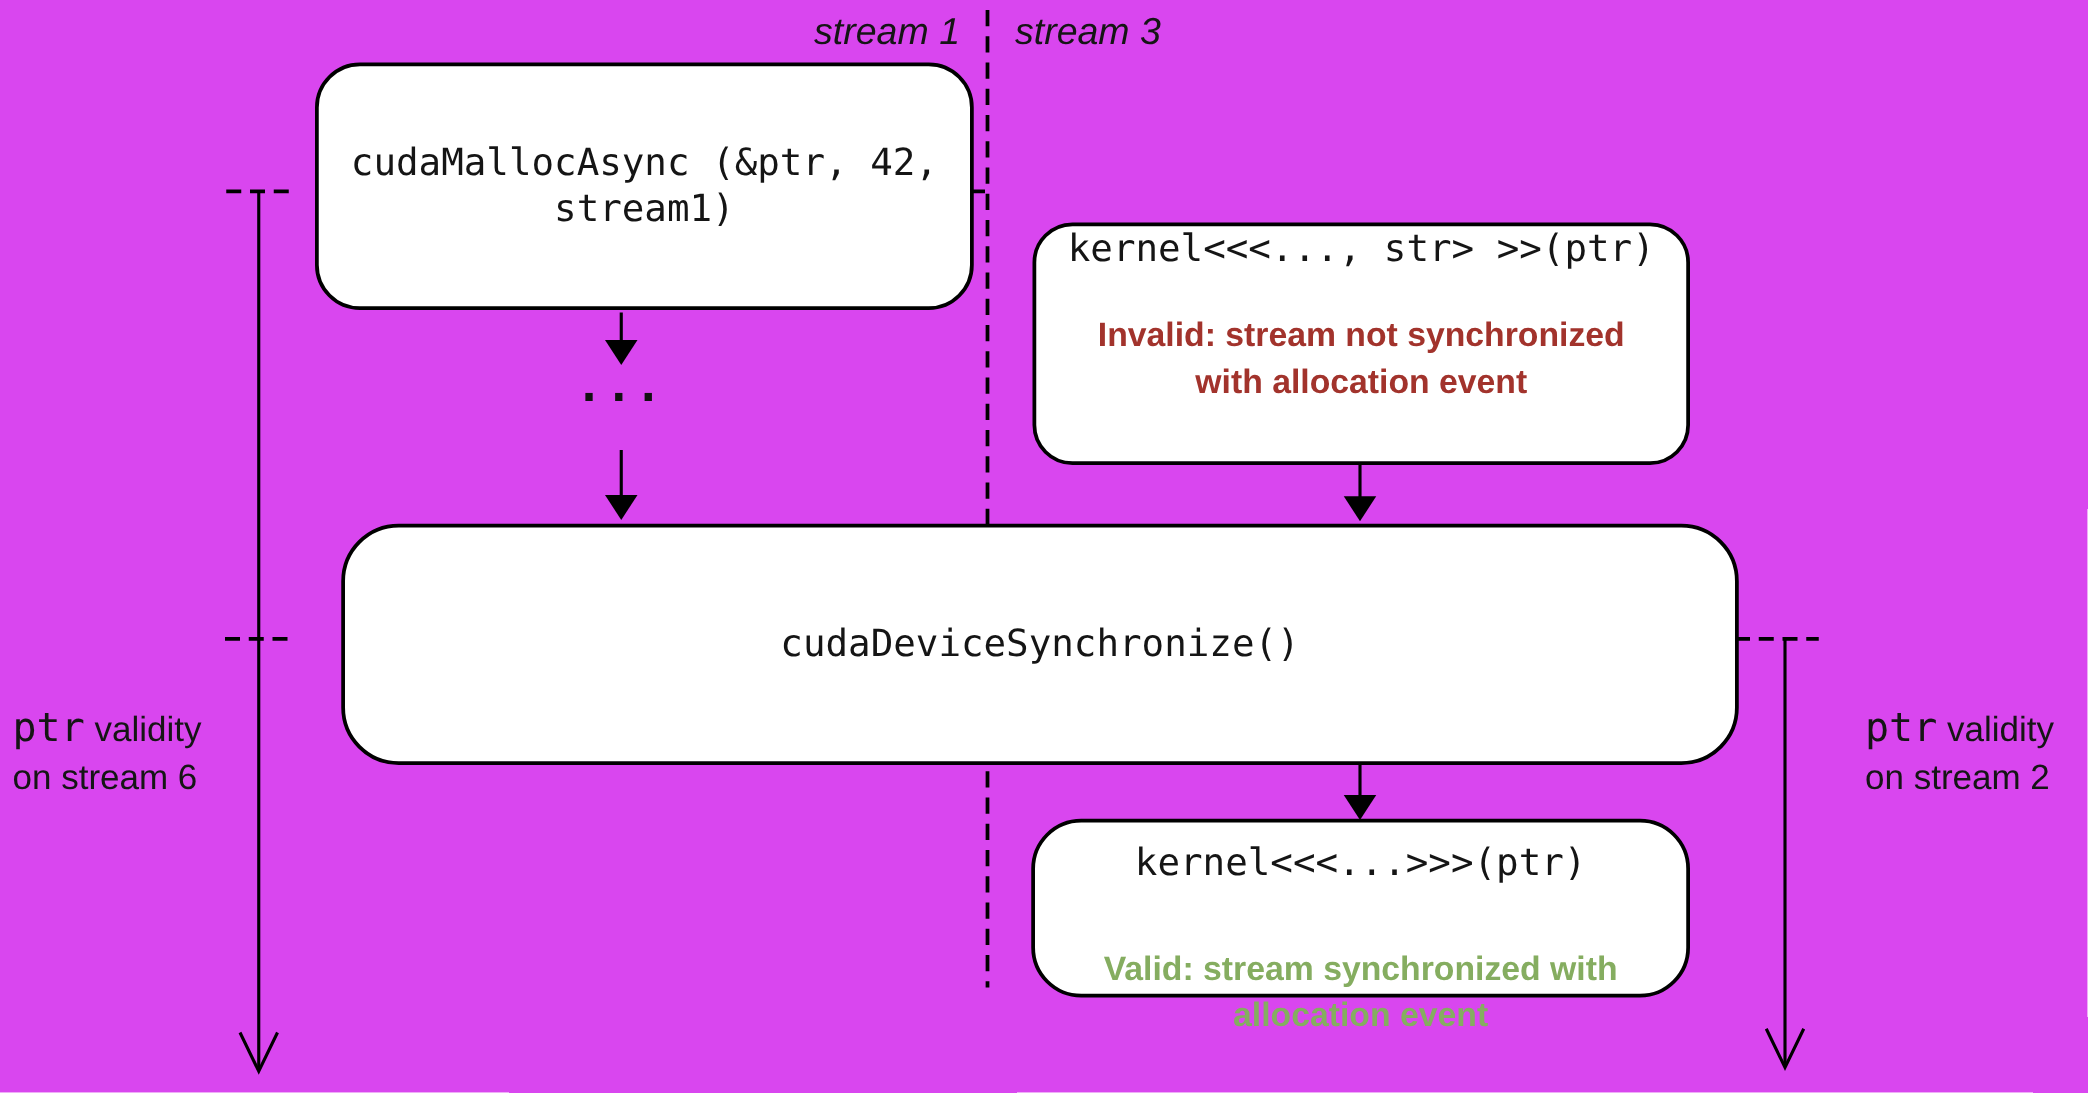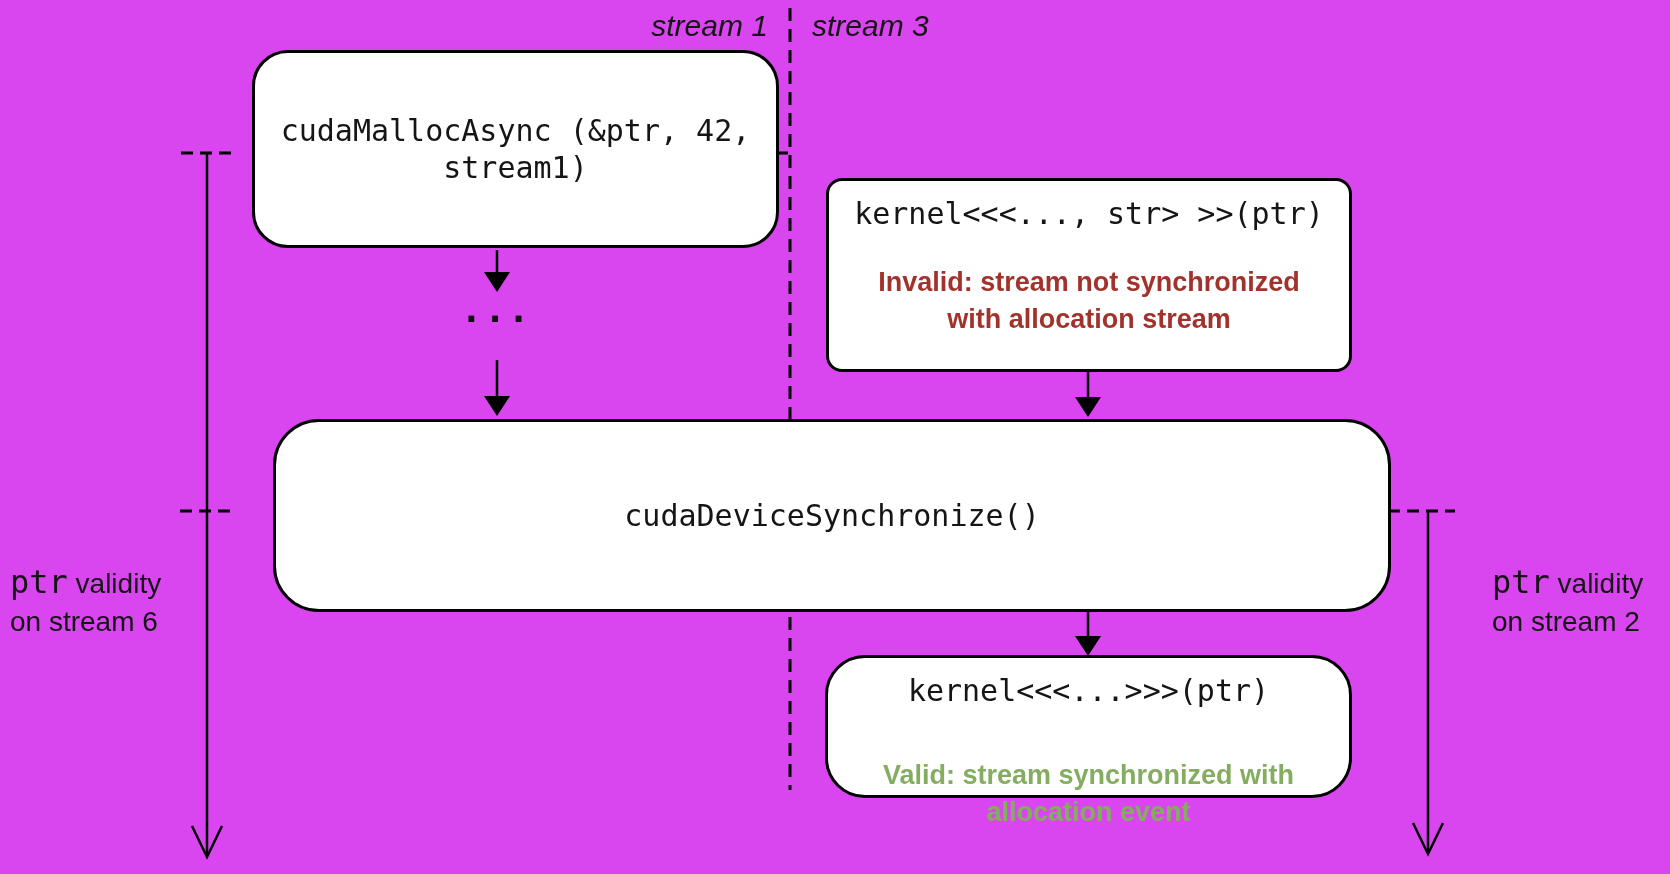--- a/index.html
+++ b/index.html
@@ -21,21 +21,21 @@
     display:flex;flex-direction:column;align-items:center;
     text-align:center;
   }
   .box .code{
     font-family:"DejaVu Sans Mono", monospace;
     font-size:30px;line-height:37px;color:#151515;
     white-space:pre;
   }
   .box-a{left:232px;top:50px;width:527px;height:198px;border-radius:36px;justify-content:center;margin-left:20px;}
   .box-b{left:233px;top:419px;width:1118px;height:193px;border-radius:46px;justify-content:center;margin-left:40px;}
-  .box-c{left:826px;top:178px;width:526px;height:194px;border-radius:16px;padding-top:14px;}
+  .box-c{left:826px;top:178px;width:526px;height:194px;border-radius:32px;padding-top:0;}
   .box-d{left:825px;top:655px;width:527px;height:143px;border-radius:40px;padding-top:14px;}
   .note{
     font-weight:bold;font-size:27px;line-height:37px;
     white-space:nowrap;
   }
   .box-c .note{margin-top:32px;}
   .box-d .note{margin-top:48px;}
   .stream-label{
     position:absolute;top:6px;height:40px;line-height:40px;
     font-style:italic;font-size:30px;color:#151515;
@@ -110,21 +110,21 @@
     <div class="code">cudaMallocAsync (&amp;ptr, 42,</div>
     <div class="code">stream1)</div>
   </div>
 
   <div class="ellipsis">...</div>
 
   <div class="box box-c">
     <div class="code">kernel&lt;&lt;&lt;..., str&gt; &gt;&gt;(ptr)</div>
     <div class="note" style="color: rgb(162, 51, 44);">
       <div>Invalid: stream not synchronized</div>
-      <div>with allocation stream</div>
+      <div>with allocation event</div>
     </div>
   </div>
 
   <div class="box box-b">
     <div class="code">cudaDeviceSynchronize()</div>
   </div>
 
   <div class="box box-d">
     <div class="code">kernel&lt;&lt;&lt;...&gt;&gt;&gt;(ptr)</div>
     <div class="note" style="color: rgb(133, 173, 96);">

